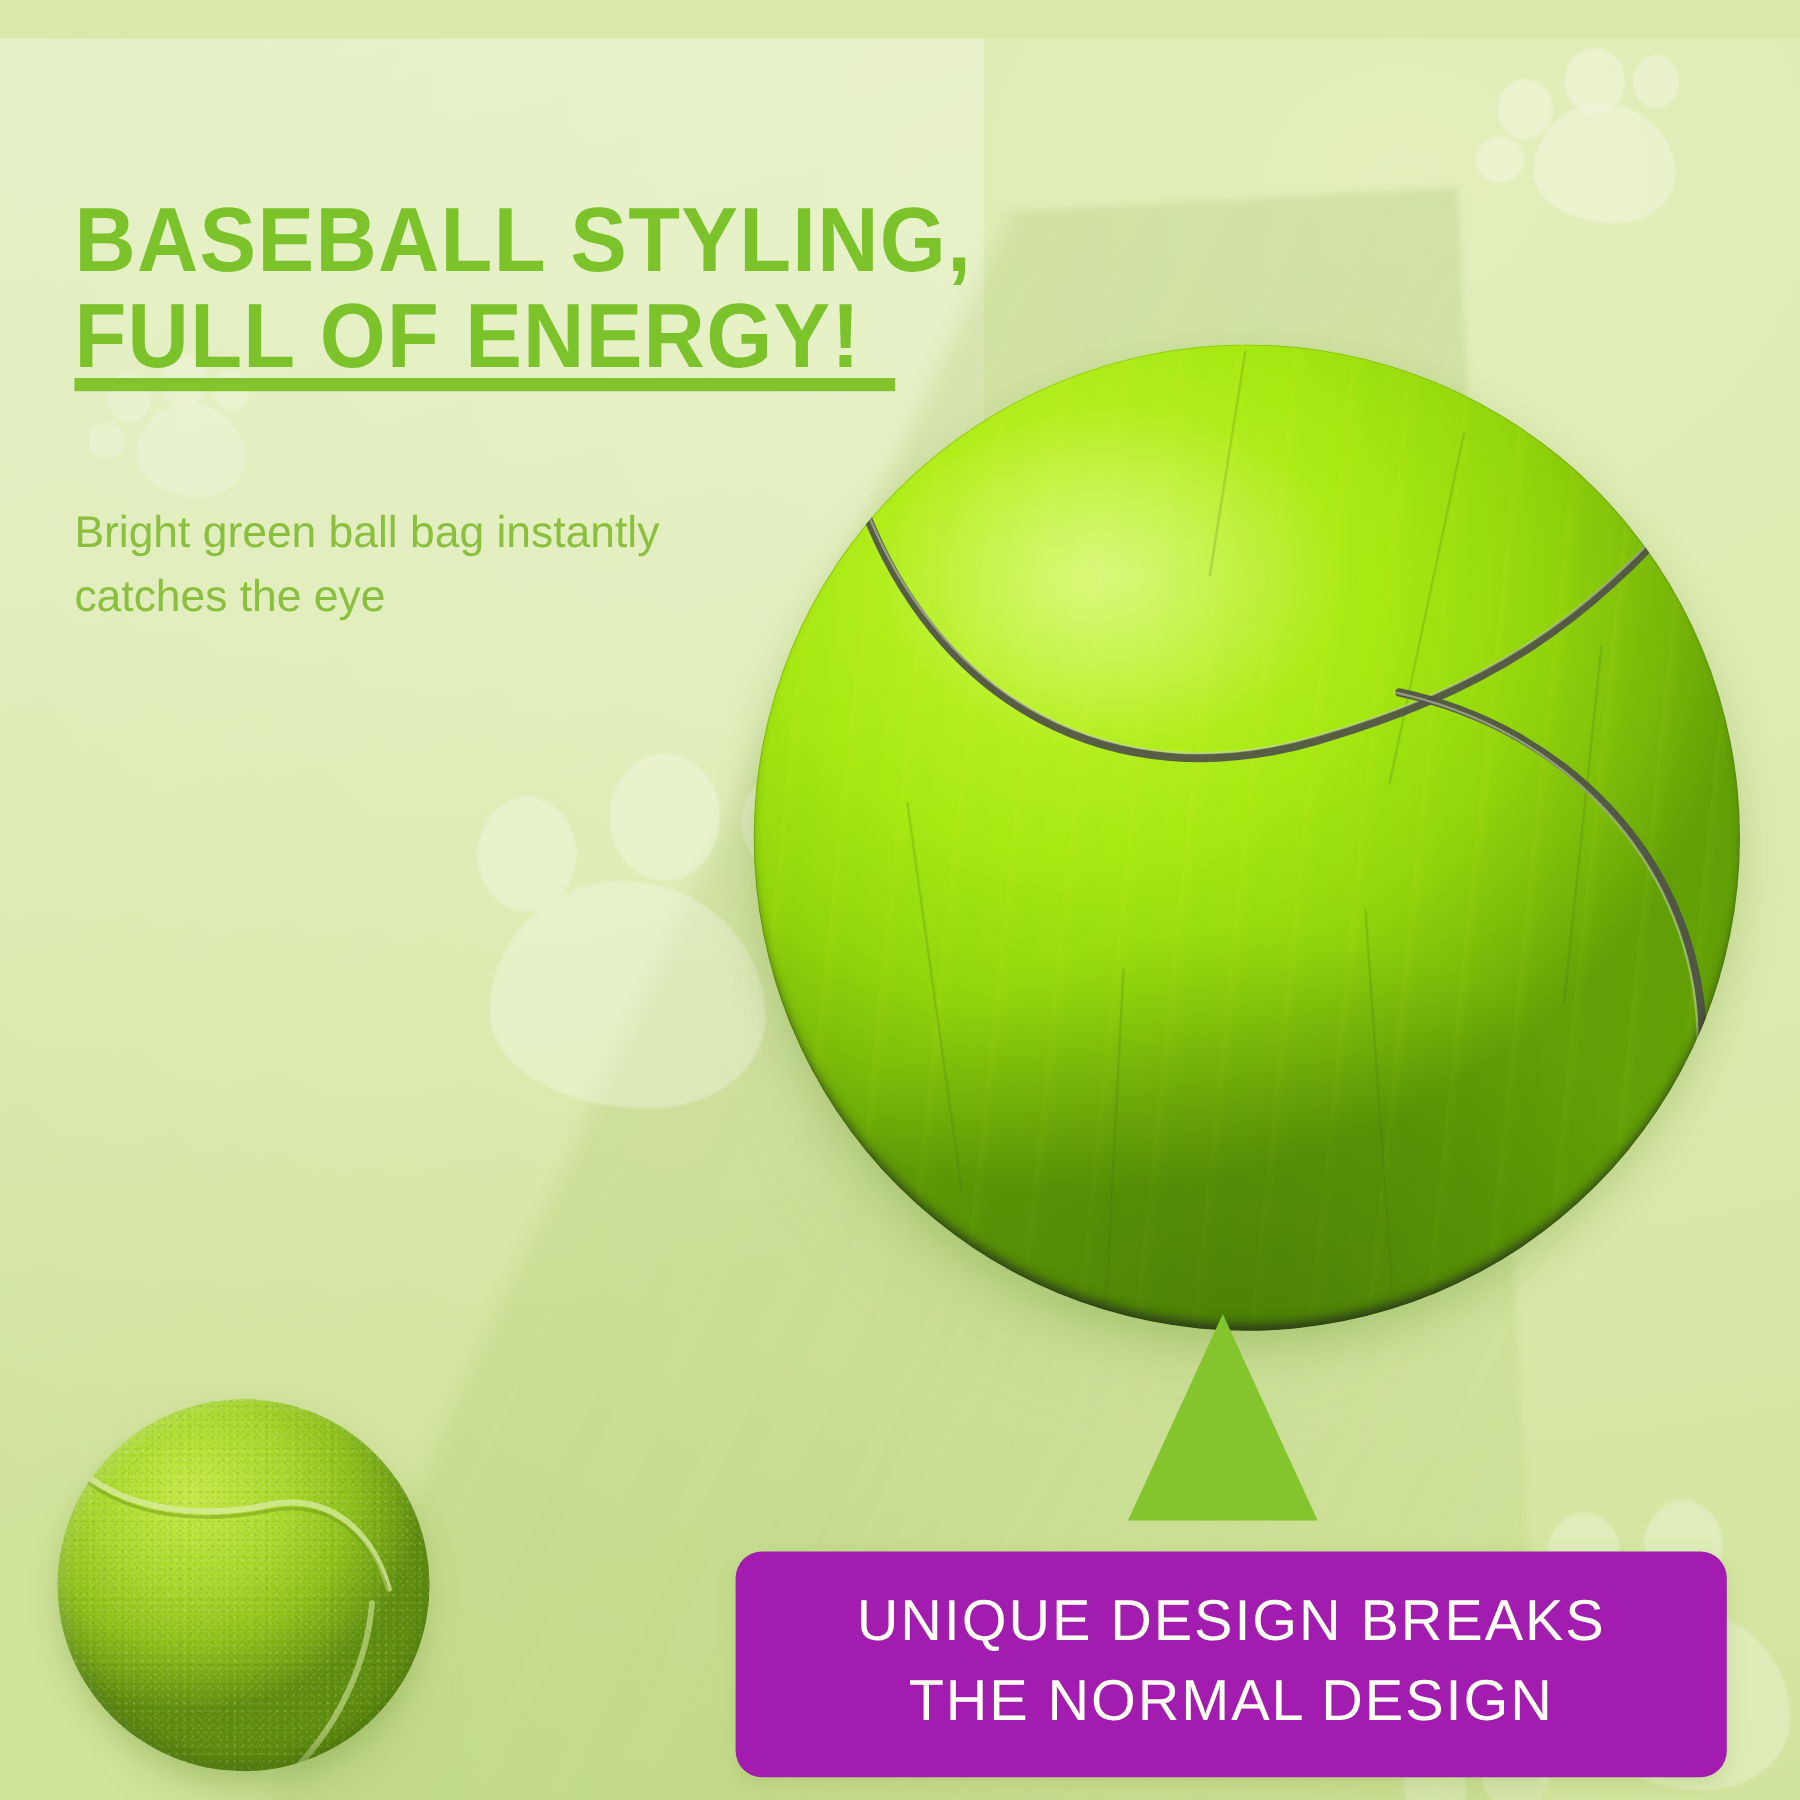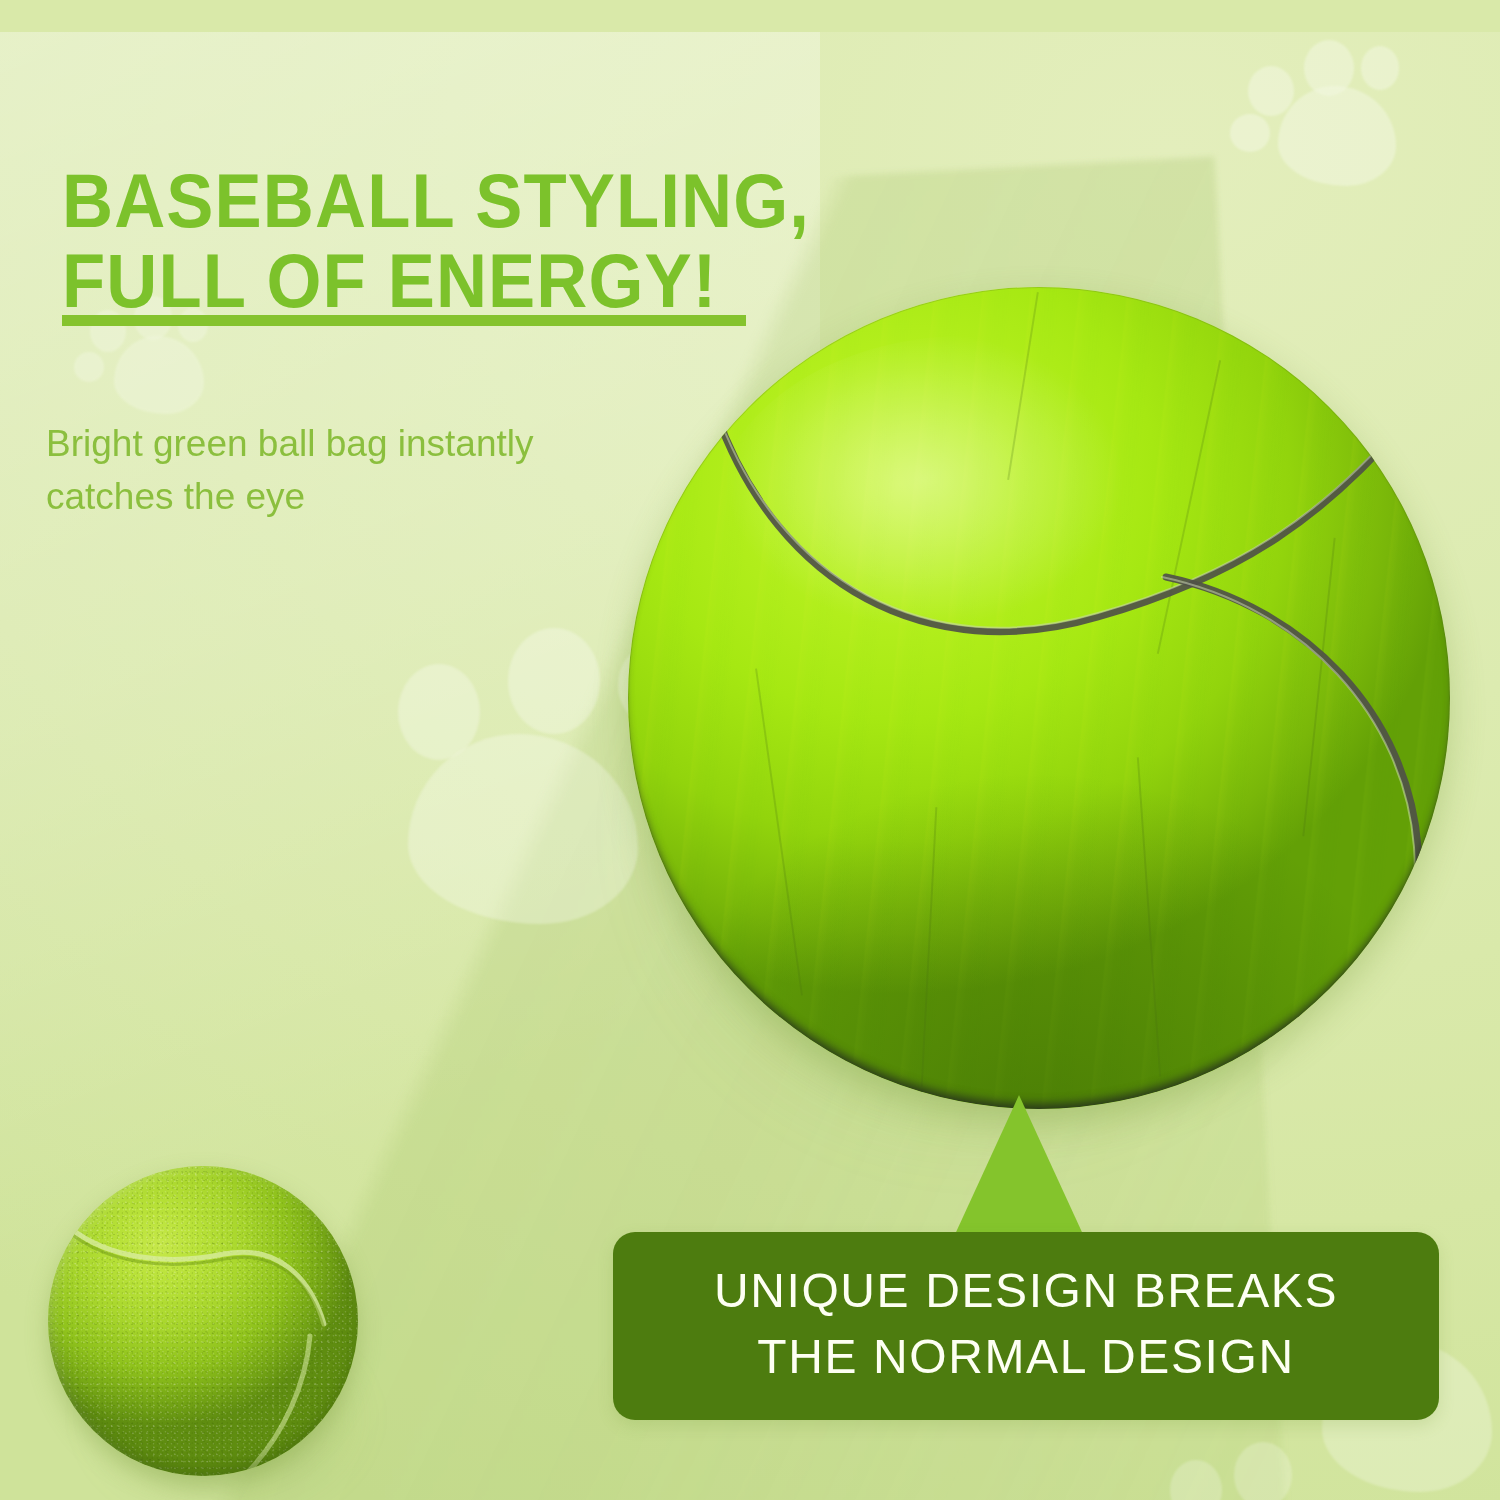--- a/index.html
+++ b/index.html
@@ -114,37 +114,37 @@
     font-size:76px;line-height:80px;
     letter-spacing:1.2px;
     transform:scaleX(.93);transform-origin:left top;
     white-space:pre-line;
   }
   .divider{
     position:absolute;left:62px;top:283px;width:684px;height:11px;
     background:#85c32e;
   }
   .subtitle{
-    position:absolute;left:46px;top:348px;width:650px;
+    position:absolute;left:62px;top:348px;width:650px;
     color:#8bbf3e;
     font-size:37px;line-height:53px;
     white-space:pre-line;
   }
 
   
   .pointer{
     position:absolute;left:940px;top:1063px;
     width:0;height:0;
     border-left:79px solid transparent;
     border-right:79px solid transparent;
     border-bottom:172px solid #84c42c;
   }
   .banner{
-    position:absolute;left:613px;top:1200px;width:826px;height:188px;
-    background:#4d7c0f;border-radius:22px;
+    position:absolute;left:613px;top:1261px;width:826px;height:188px;
+    background:#a21caf;border-radius:22px;
     box-shadow:0 6px 16px rgba(110,150,50,.18);
   }
   .banner-text{
     position:absolute;left:0;right:0;top:26px;
     text-align:center;
     color:#fdfff3;
     font-size:48px;line-height:66px;
     letter-spacing:1.6px;
     white-space:pre-line;
   }

